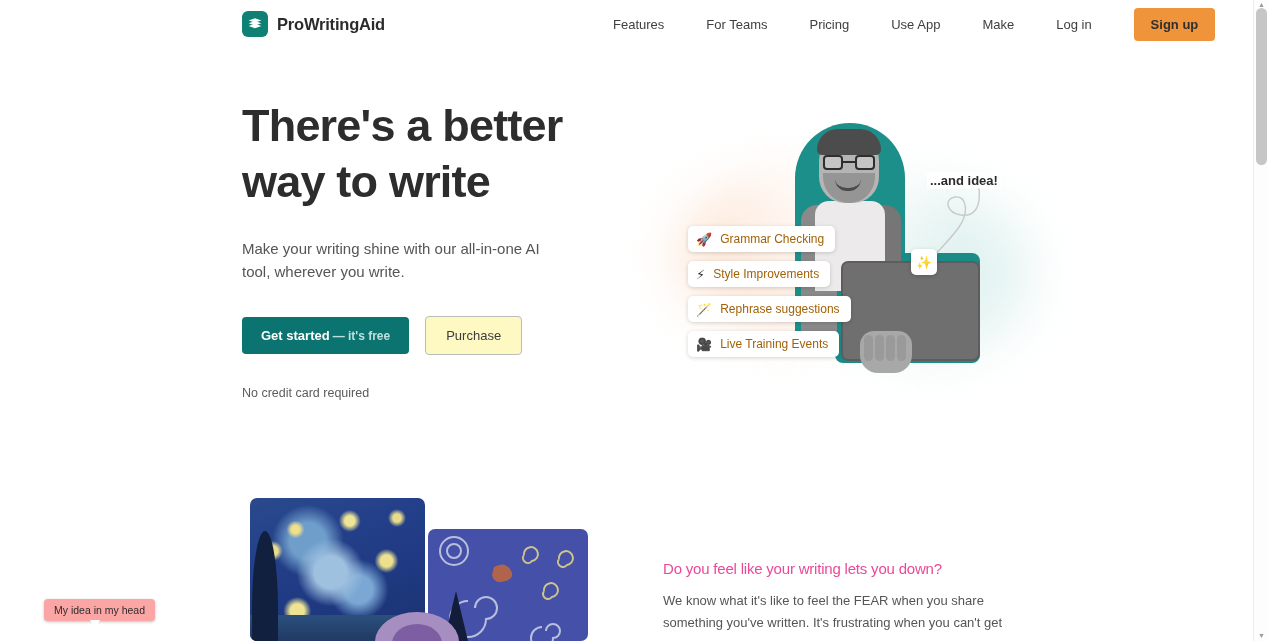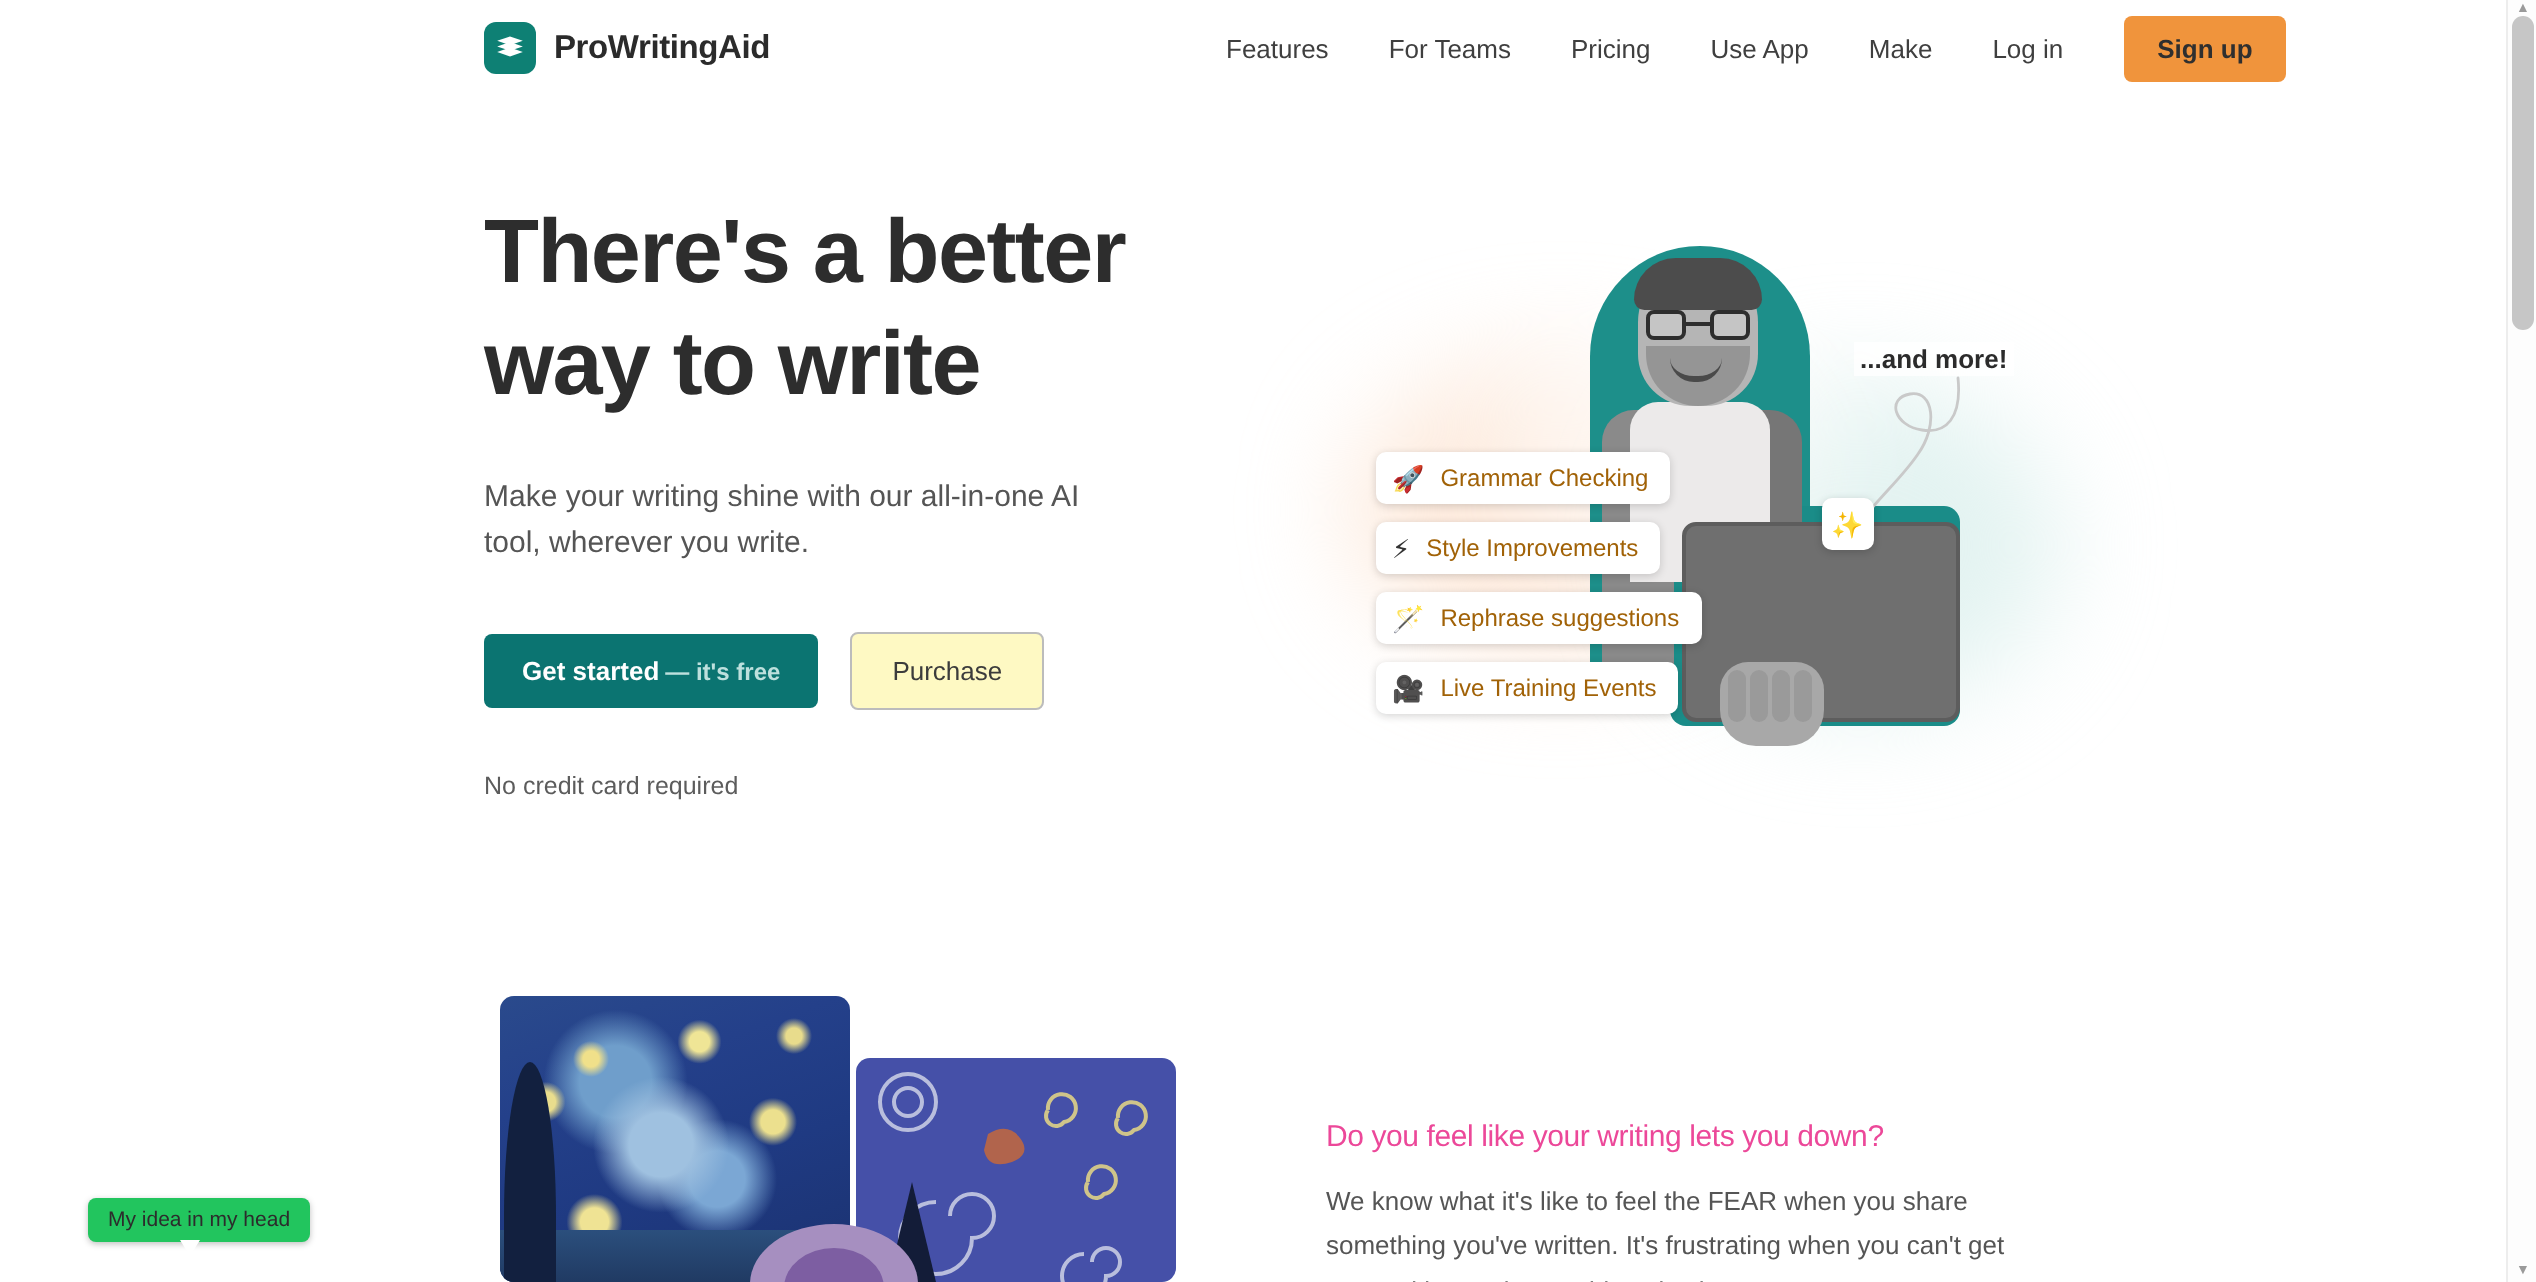--- a/index.html
+++ b/index.html
@@ -67,21 +67,21 @@
   #logo-text {
     font-size: 16.5px;
     font-weight: bold;
     color: #2b2b2b;
     letter-spacing: -0.2px;
   }
   #nav {
     position: absolute;
     left: 600px; top: 0;
     height: 48px;
-    display: flex; align-items: center; gap: 4px;
+    display: flex; align-items: center; gap: 16px;
   }
   .nav-link {
     font-size: 13px;
     color: #3f3f3f;
     text-decoration: none;
     padding: 6px 13px;
     white-space: nowrap;
     cursor: pointer;
   }
   #signup-button {
@@ -377,21 +377,21 @@
   }
   #art-photo-hills {
     position: absolute;
     left: 0; bottom: 0;
     width: 175px; height: 26px;
     background: linear-gradient(#2b4f7d, #203a63);
   }
   #art-caption {
     position: absolute;
     left: 44px; bottom: 20px;
-    background: #22c55e;
+    background: #fca5a5;
     border-radius: 4px;
     padding: 5px 10px;
     font-size: 10.5px;
     color: #2c2c2c;
     white-space: nowrap;
     box-shadow: 0 1px 3px rgba(0,0,0,0.25);
     z-index: 5;
   }
   #art-caption-tail {
     position: absolute;
@@ -531,21 +531,21 @@
         <span class="feature-chip-icon">🪄</span>
         <span class="feature-chip-label">Rephrase suggestions</span>
       </div>
       <div class="feature-chip">
         <span class="feature-chip-icon">🎥</span>
         <span class="feature-chip-label">Live Training Events</span>
       </div>
     </div>
 
     <div id="and-more-callout">
-      <span id="and-more-label">...and more!</span>
+      <span id="and-more-label">...and idea!</span>
       <svg id="and-more-line" width="70" height="100" viewBox="0 0 70 100" aria-hidden="true">
         <path d="M62 2 C 64 22, 56 30, 44 28 C 30 26, 26 12, 38 10 C 50 8, 52 26, 42 40 C 34 52, 22 62, 10 78" fill="none" stroke="#c9c9c9" stroke-width="1.4" stroke-linecap="round"></path>
       </svg>
     </div>
 
     <div id="sparkle-chip">✨</div>
 
   </div>
 
   <div id="art-sketch-panel">

